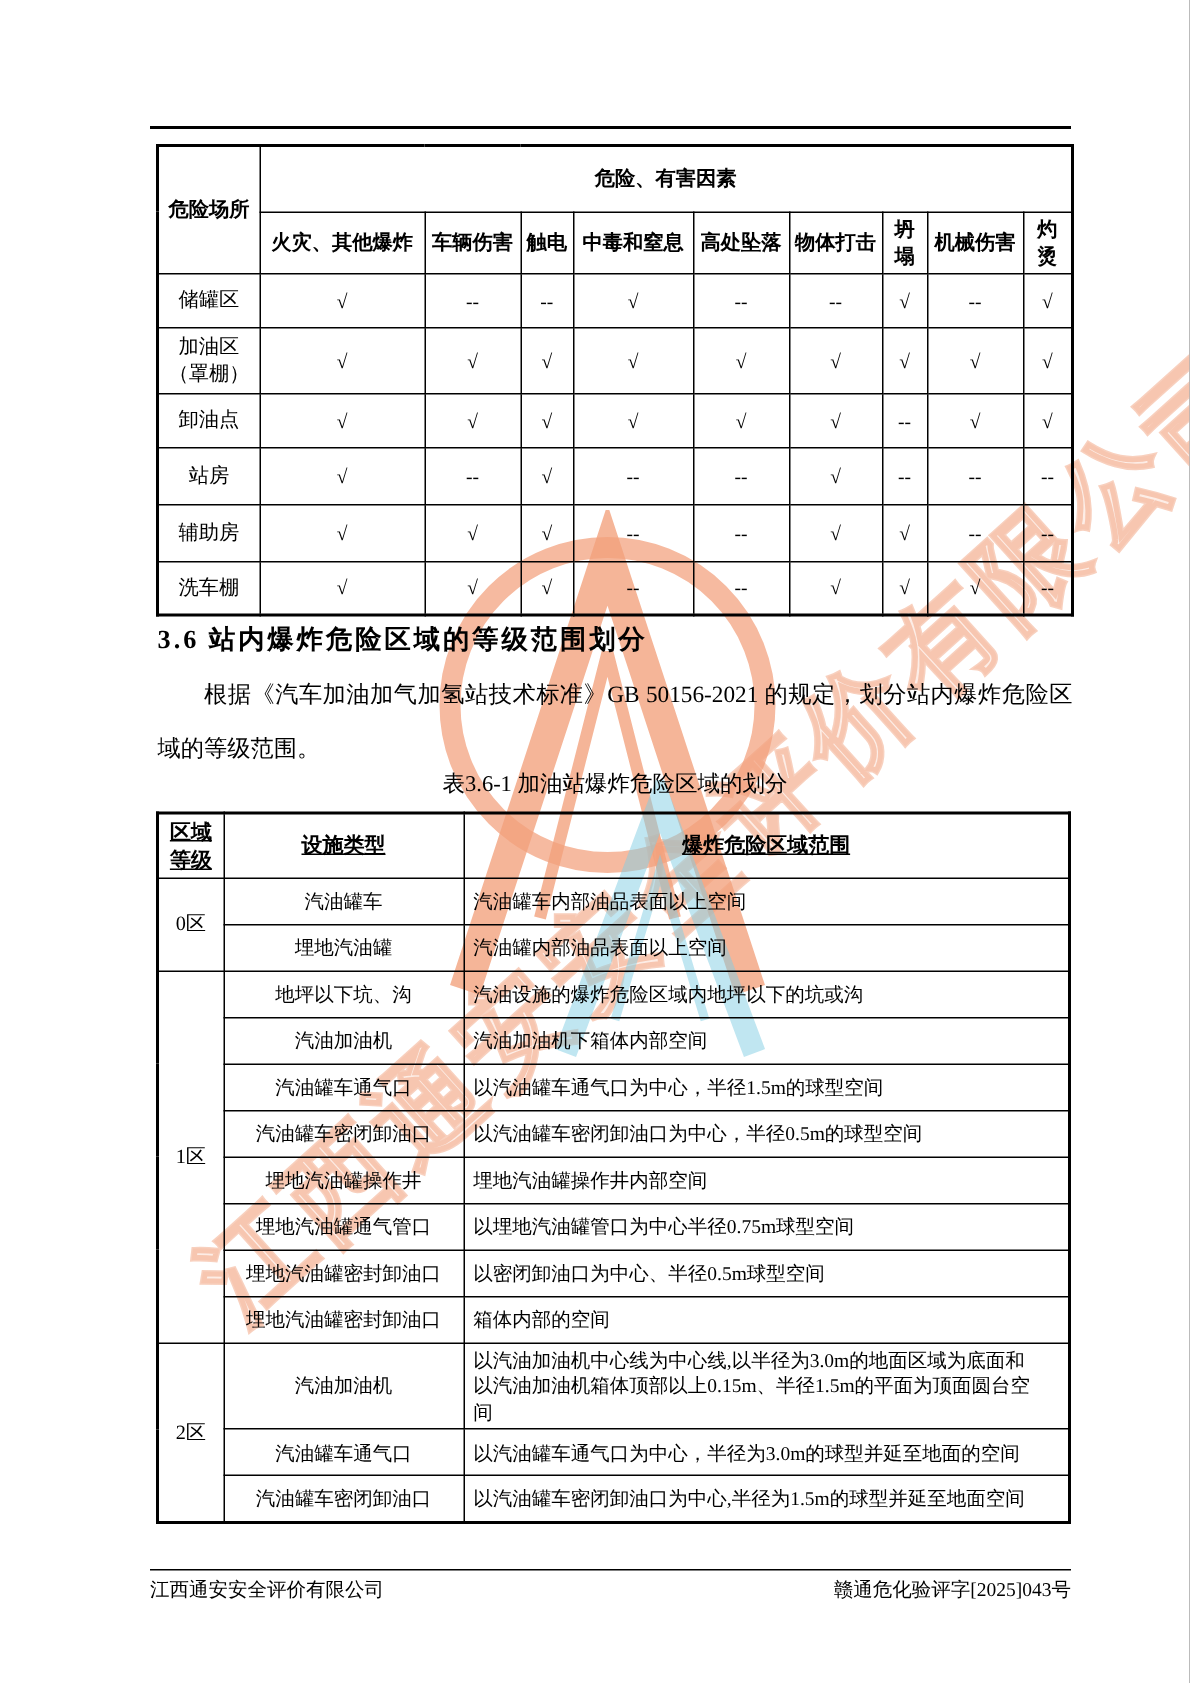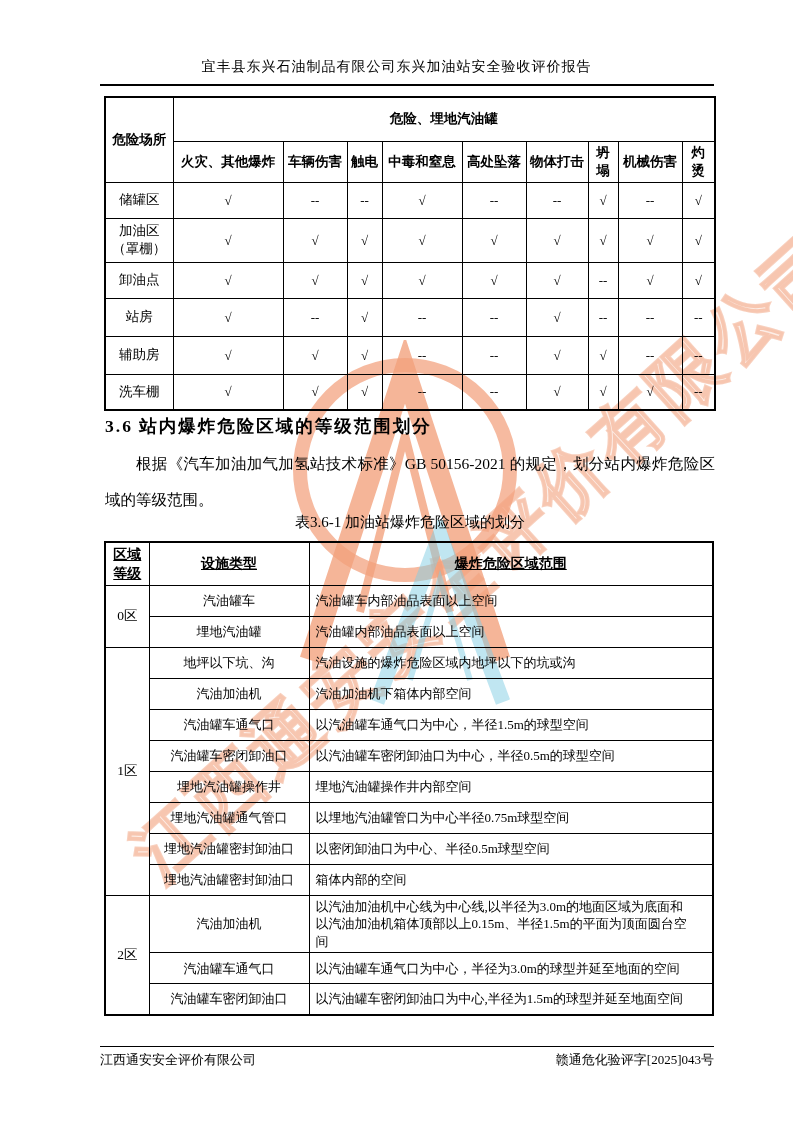--- a/index.html
+++ b/index.html
@@ -108,40 +108,39 @@
       <polyline points="85,272 130,95 175,272" fill="none" stroke="#F2A07B" stroke-width="8" opacity="0.78"></polyline>
     </svg>
     <svg class="wm-logo-cyan" width="170" height="190" viewBox="0 0 170 190">
       <polyline points="22,182 85,14 148,182" fill="none" stroke="#82CDE4" stroke-width="15" opacity="0.5"></polyline>
       <polyline points="55,160 85,60 115,160" fill="none" stroke="#82CDE4" stroke-width="6" opacity="0.5"></polyline>
     </svg>
   </div>
 
   <div class="content">
 
-    <div class="header-title">宜丰县东兴石油制品有限公司东兴加油站安全验收评价报告</div>
     <div class="rule header-rule"></div>
 
     <table class="doc-table hazard-table">
       <colgroup>
         <col style="width:68px">
           <col style="width:110px">
           <col style="width:64px">
           <col style="width:35px">
           <col style="width:80px">
         <col style="width:64px">
           <col style="width:62px">
           <col style="width:30px">
           <col style="width:64px">
           <col style="width:33px">
       </colgroup>
       <thead>
         <tr>
           <th rowspan="2">危险场所</th>
-          <th colspan="9">危险、埋地汽油罐</th>
+          <th colspan="9">危险、有害因素</th>
         </tr>
         <tr>
             <th>火灾、其他爆炸</th>
             <th>车辆伤害</th>
             <th>触电</th>
             <th>中毒和窒息</th>
             <th>高处坠落</th>
             <th>物体打击</th>
             <th>坍塌</th>
             <th>机械伤害</th>

